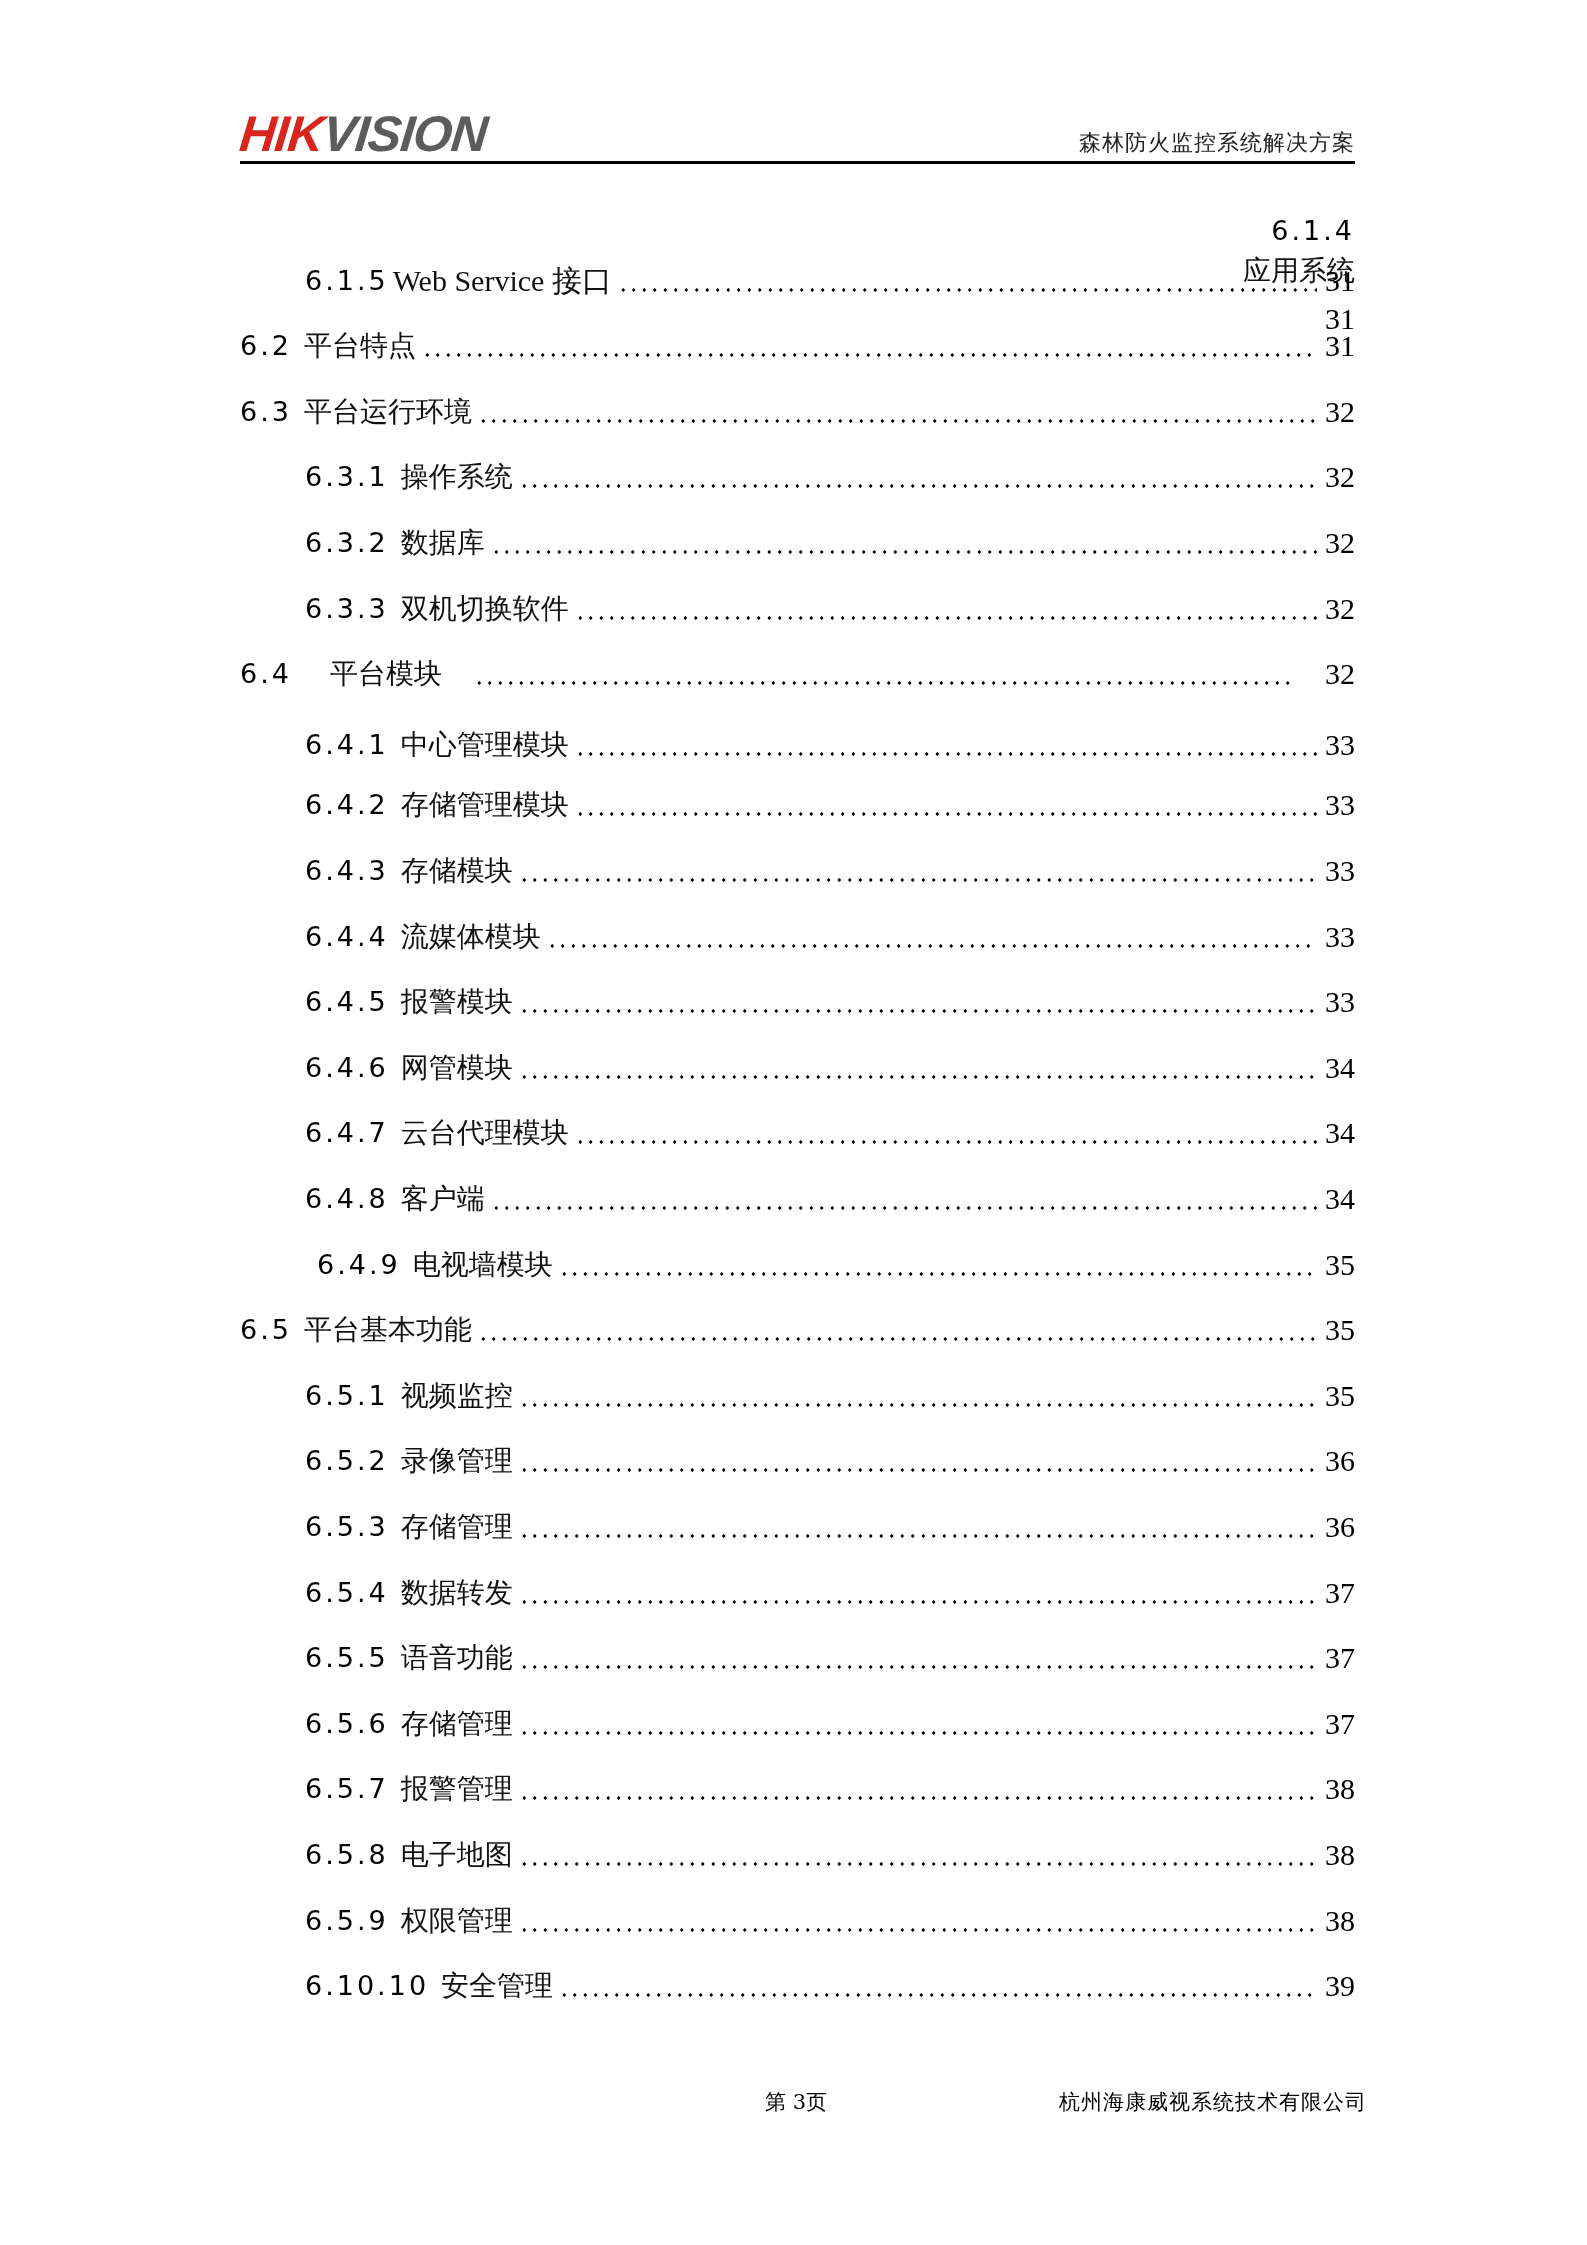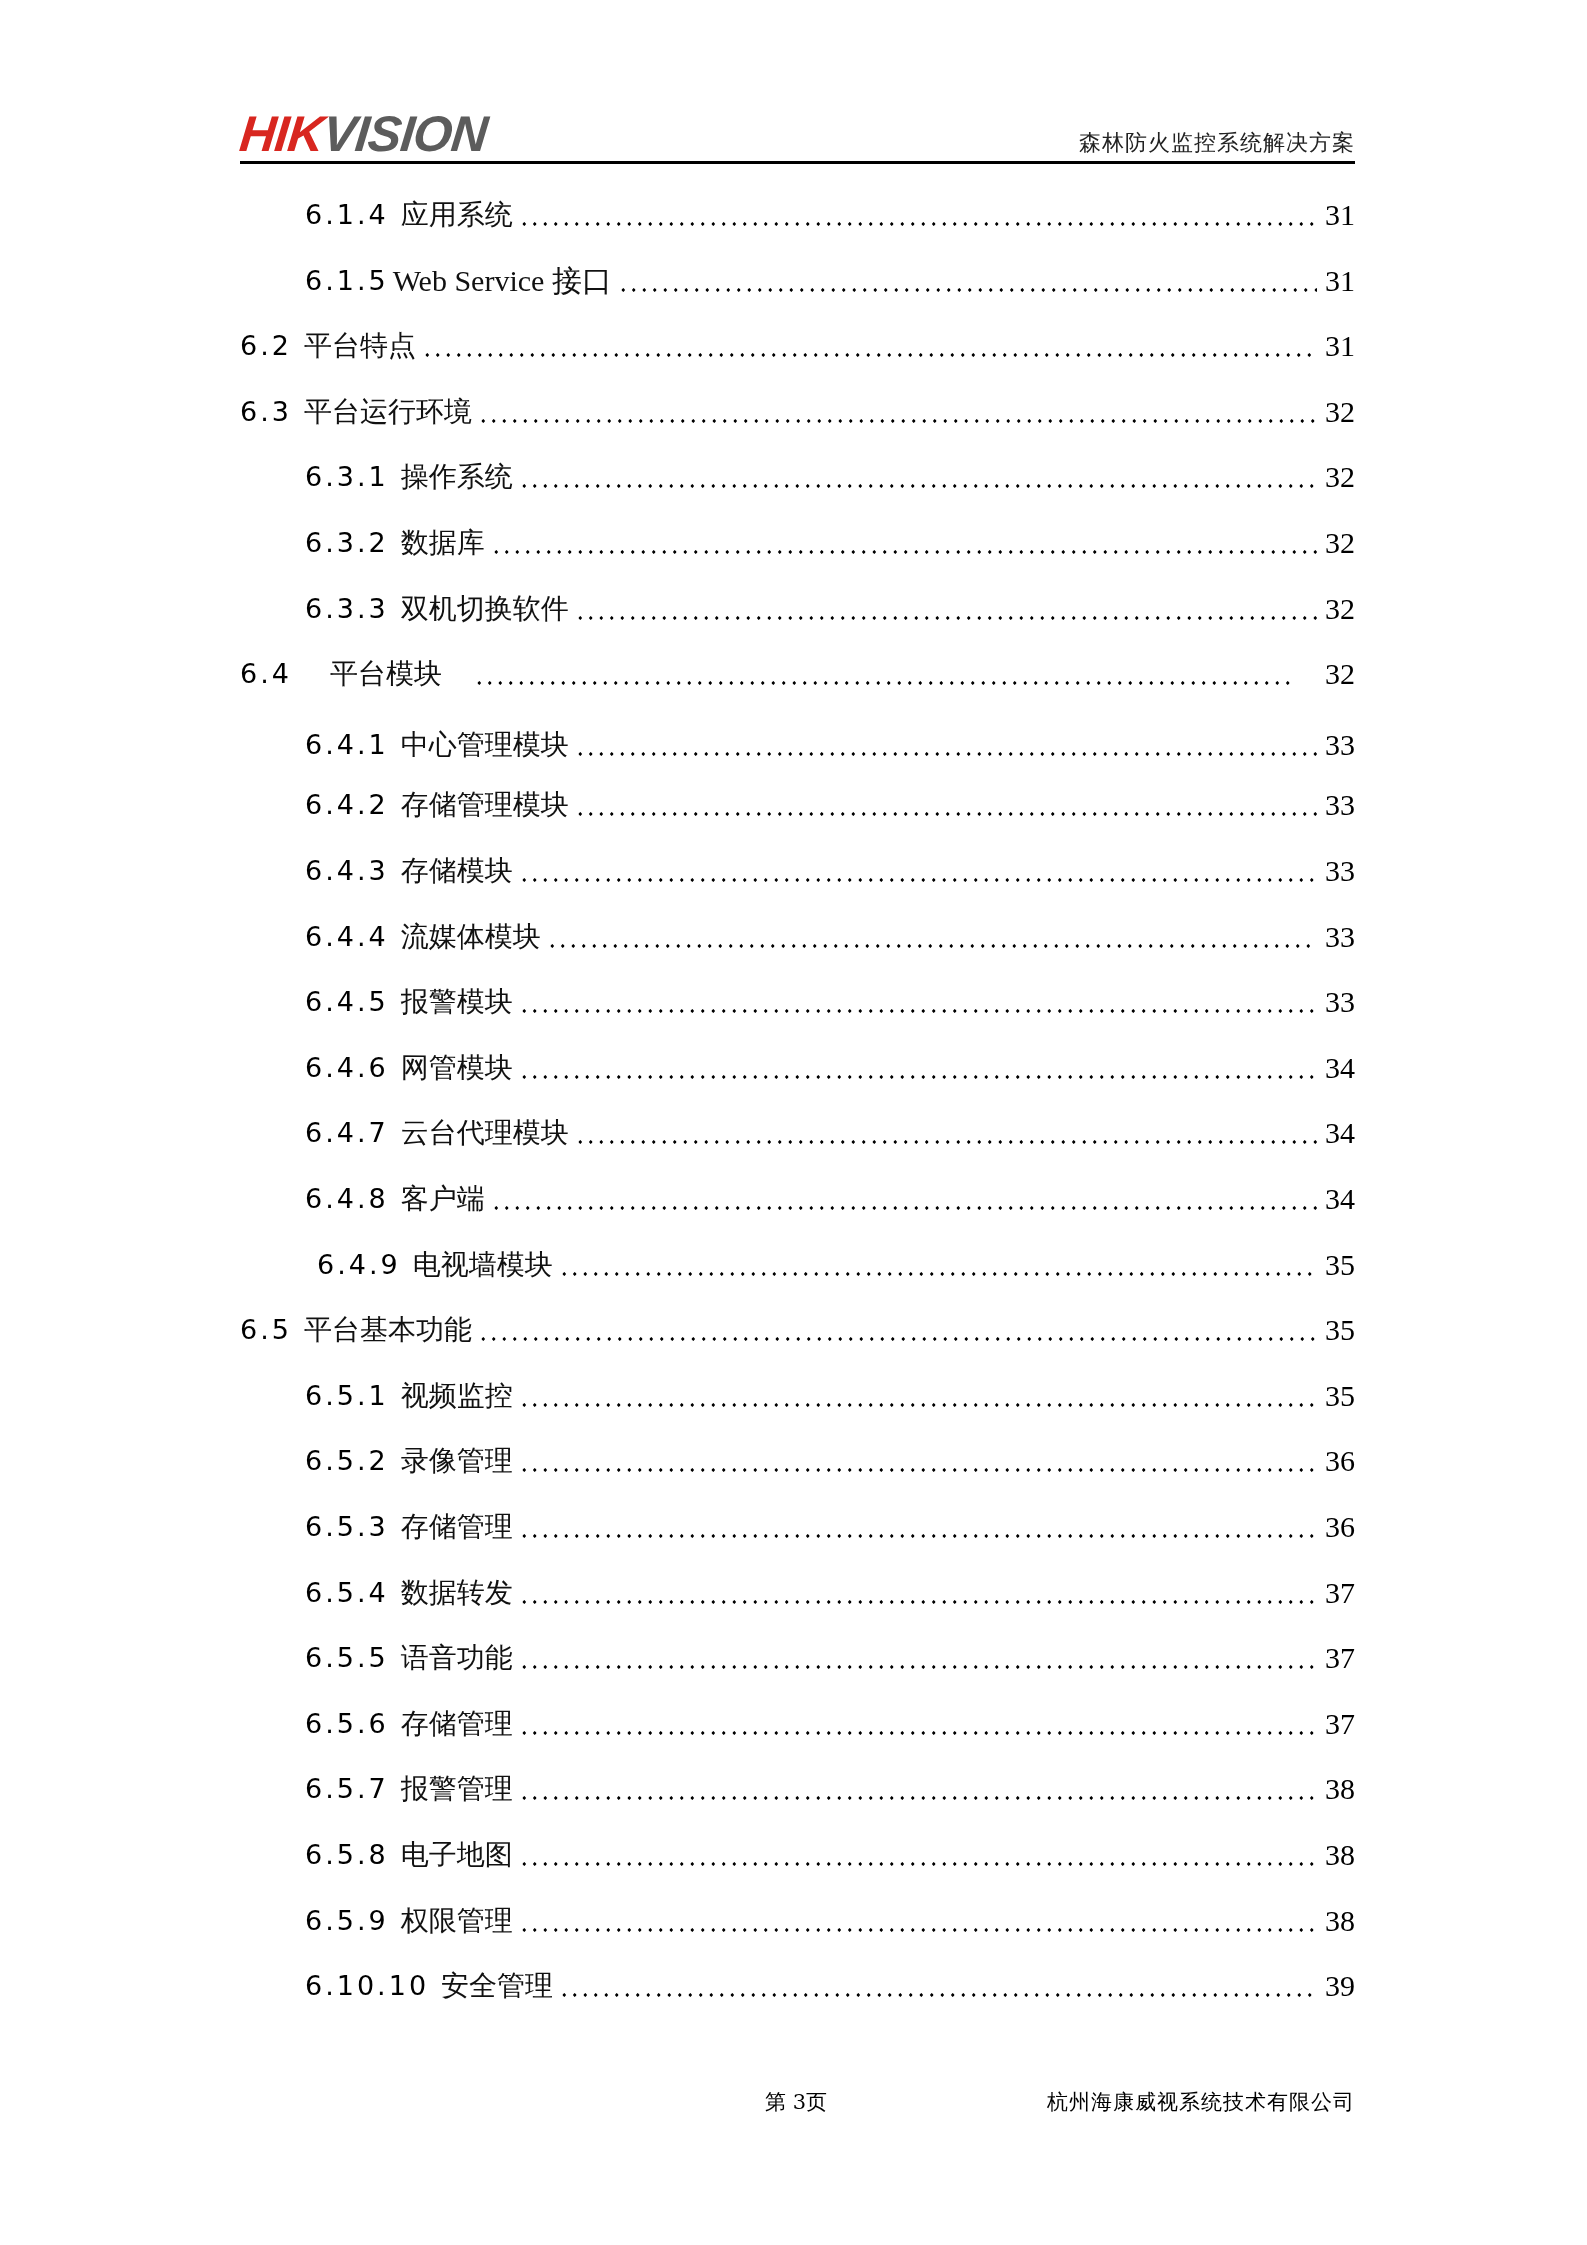--- a/index.html
+++ b/index.html
@@ -23,37 +23,37 @@
   .toc-row.lvl3 { left: 305px; }
   .toc-num { font-family: "DejaVu Sans", sans-serif; font-size: 27px; letter-spacing: 3px; white-space: pre; line-height: 40px; }
   .toc-title { font-family: "DejaVu Sans", sans-serif; font-size: 28px; margin-left: 12px; white-space: nowrap; line-height: 40px; color: #111; }
   .toc-title.serifmix { font-family: "Liberation Serif", serif; font-size: 30px; margin-left: 4px; }
   .leader { flex: 1; margin: 0 4px 8px 6px; height: 6px;
             background-image: radial-gradient(circle, #000 1.5px, transparent 1.8px);
             background-size: 10.5px 6px; background-repeat: repeat-x; background-position: left center; }
   .toc-page { font-family: "Liberation Serif", serif; font-size: 30px; line-height: 40px; min-width: 34px; text-align: right; }
 
   .footer-page { position: absolute; left: 765px; top: 2088px; font-size: 21px; font-family: "DejaVu Serif", serif; }
-  .footer-company { position: absolute; right: 232px; top: 2088px; font-size: 21px; font-family: "DejaVu Serif", serif; letter-spacing: 1px; }
+  .footer-company { position: absolute; right: 220px; top: 2088px; font-size: 21px; font-family: "DejaVu Serif", serif; letter-spacing: 1px; }
 </style>
 </head>
 <body>
 
 <div class="page">
 
   <div class="logo">
     <span class="hik">HIK</span>
       <span class="vision">VISION</span>
   </div>
 
   <div class="header-title">森林防火监控系统解决方案</div>
   <div class="header-rule"></div>
 
   <div class="toc" id="toc">
-      <div class="toc-row lvl3" style="top: 0px;">
+      <div class="toc-row lvl3" style="top: 16px; flex-direction: column;">
         <span class="toc-num">6.1.4</span>
         <span class="toc-title">应用系统</span>
         <span class="leader"></span>
         <span class="toc-page">31</span>
       </div>
       <div class="toc-row lvl3" style="top: 65.6px;">
         <span class="toc-num">6.1.5</span>
         <span class="toc-title serifmix">Web Service 接口</span>
         <span class="leader"></span>
         <span class="toc-page">31</span>

